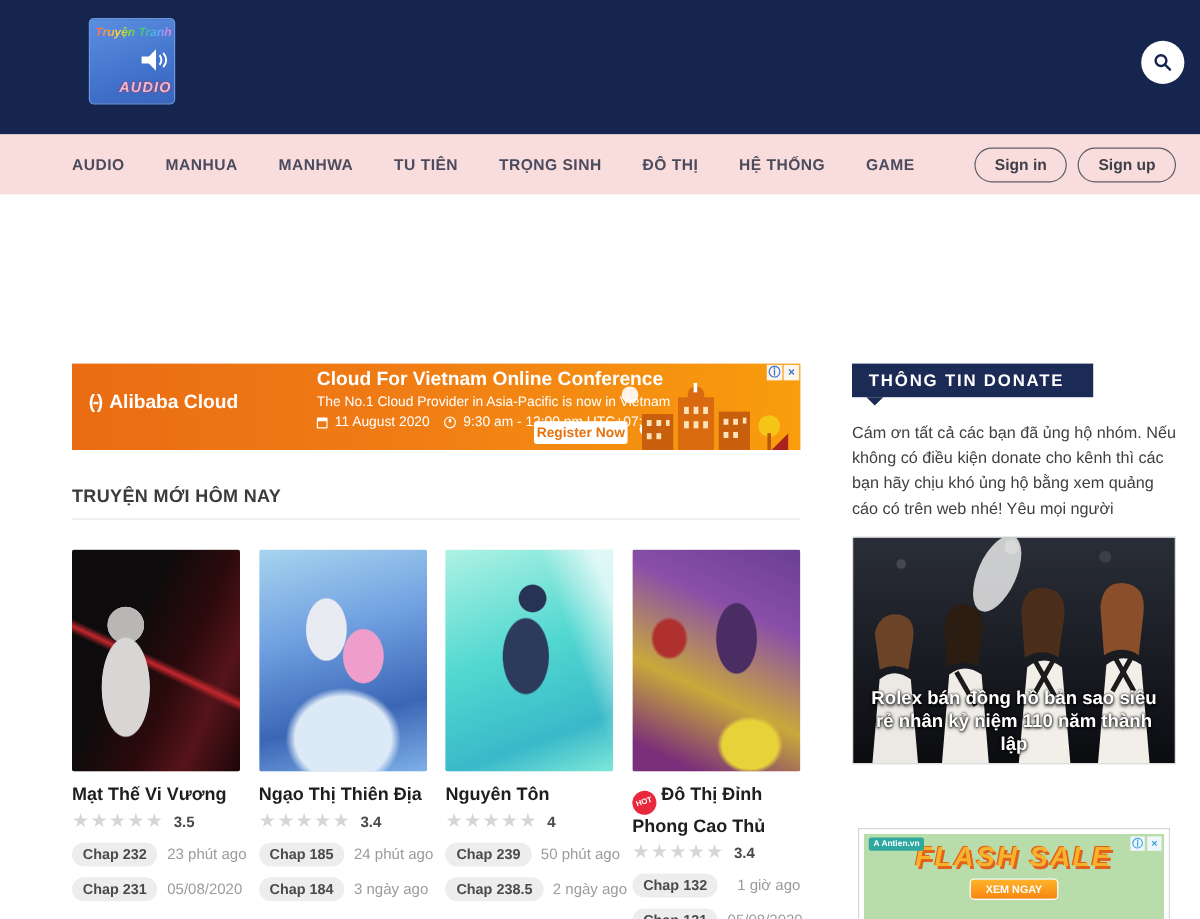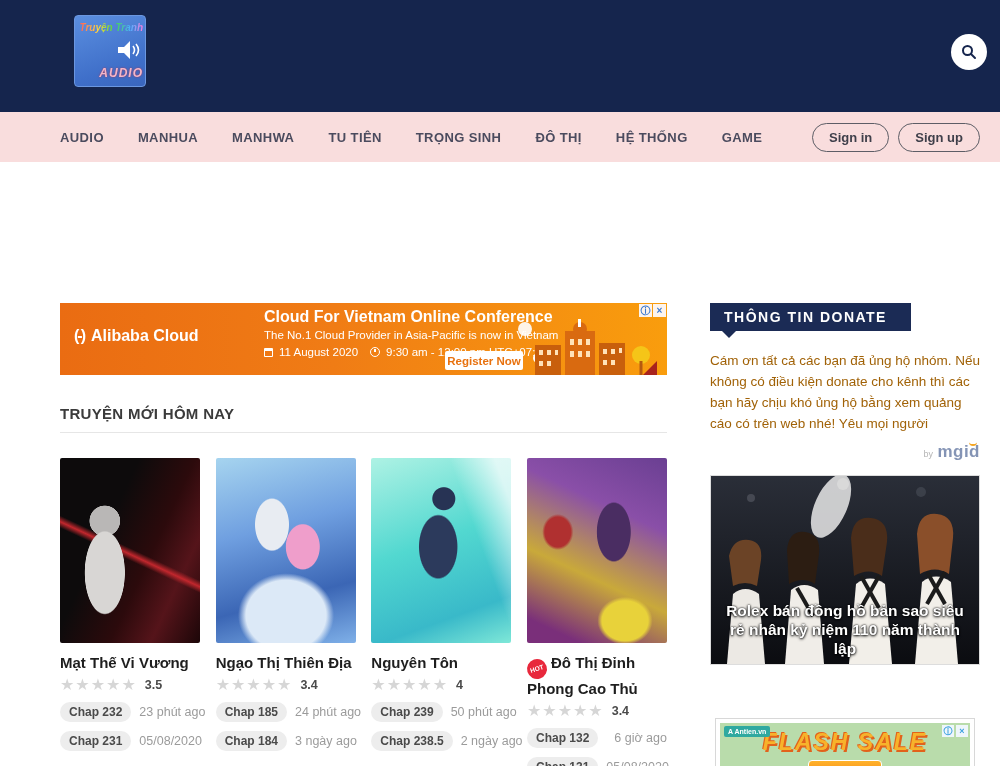--- a/index.html
+++ b/index.html
@@ -94,21 +94,21 @@
   .chap-pill { background:#ededed; border-radius:11px; padding:3px 9px; font-size:12px; font-weight:bold;
     color:#4a4a4a; cursor:pointer; white-space:nowrap; }
   .chap-time { margin-left:8px; font-size:12.5px; color:#9b9b9b; white-space:nowrap; }
 
   
   .sidebar { position:absolute; left:710px; top:303px; width:270px; }
   .donate-badge { position:relative; display:inline-block; background:#1b2b55; color:#fff; font-size:14px;
     font-weight:bold; letter-spacing:1.5px; padding:6px 24px 6px 14px; }
   .donate-badge::after { content:""; position:absolute; left:12px; top:100%; border:7px solid transparent;
     border-top-color:#1b2b55; }
-  .donate-text { margin-top:19px; font-size:13.5px; color:#a16207; line-height:21px; }
+  .donate-text { margin-top:19px; font-size:13.5px; color:#404040; line-height:21px; }
   .mgid-row { margin-top:8px; text-align:right; color:#b5b5b5; }
   .mgid-by { font-size:9px; }
   .mgid-word { font-size:17px; font-weight:bold; color:#8494b5; letter-spacing:.5px; position:relative; }
   .mgid-word::after { content:""; position:absolute; right:3px; top:-2px; width:8px; height:4px;
     border-bottom:2px solid #f5a623; border-radius:0 0 8px 8px; }
 
   .native-ad { position:relative; margin-top:13px; width:270px; height:190px; border:1px solid #ddd; cursor:pointer; overflow:hidden; }
   .native-caption { position:absolute; left:0; right:0; bottom:6px; text-align:center; color:#fff;
     font-size:15.5px; font-weight:bold; line-height:19px; padding:0 6px;
     text-shadow:0 1px 3px #000, 0 0 2px #000; }
@@ -278,38 +278,34 @@
 
       <div class="card">
         <div class="cover cover-3"></div>
         <div class="card-title"><span class="hot-badge">HOT</span><span>Đô Thị Đỉnh Phong Cao Thủ</span></div>
         <div class="stars-row">
           <span class="stars">★★★★★</span>
           <span class="rating-num">3.4</span>
         </div>
         <div class="chap-row">
           <span class="chap-pill">Chap 132</span>
-          <span class="chap-time">6 giờ ago</span>
+          <span class="chap-time">1 giờ ago</span>
         </div>
         <div class="chap-row">
           <span class="chap-pill">Chap 131</span>
           <span class="chap-time">05/08/2020</span>
         </div>
       </div>
 
     </div>
   </div>
 
   <aside class="sidebar">
     <div class="donate-badge">THÔNG TIN DONATE</div>
     <p class="donate-text">Cám ơn tất cả các bạn đã ủng hộ nhóm. Nếu không có điều kiện donate cho kênh thì các bạn hãy chịu khó ủng hộ bằng xem quảng cáo có trên web nhé! Yêu mọi người</p>
-    <div class="mgid-row">
-      <span class="mgid-by">by</span>
-      <span class="mgid-word">mgid</span>
-    </div>
 
     <div class="native-ad">
       <svg width="268" height="188" viewBox="0 0 268 188">
         <rect width="268" height="188" fill="#15171d"></rect>
         <rect width="268" height="188" fill="url(#gloom)"></rect>
         <defs>
           <linearGradient id="gloom" x1="0" y1="0" x2="0" y2="1">
             <stop offset="0" stop-color="#2a2e38"></stop>
               <stop offset="1" stop-color="#0b0c10"></stop>
           </linearGradient>

